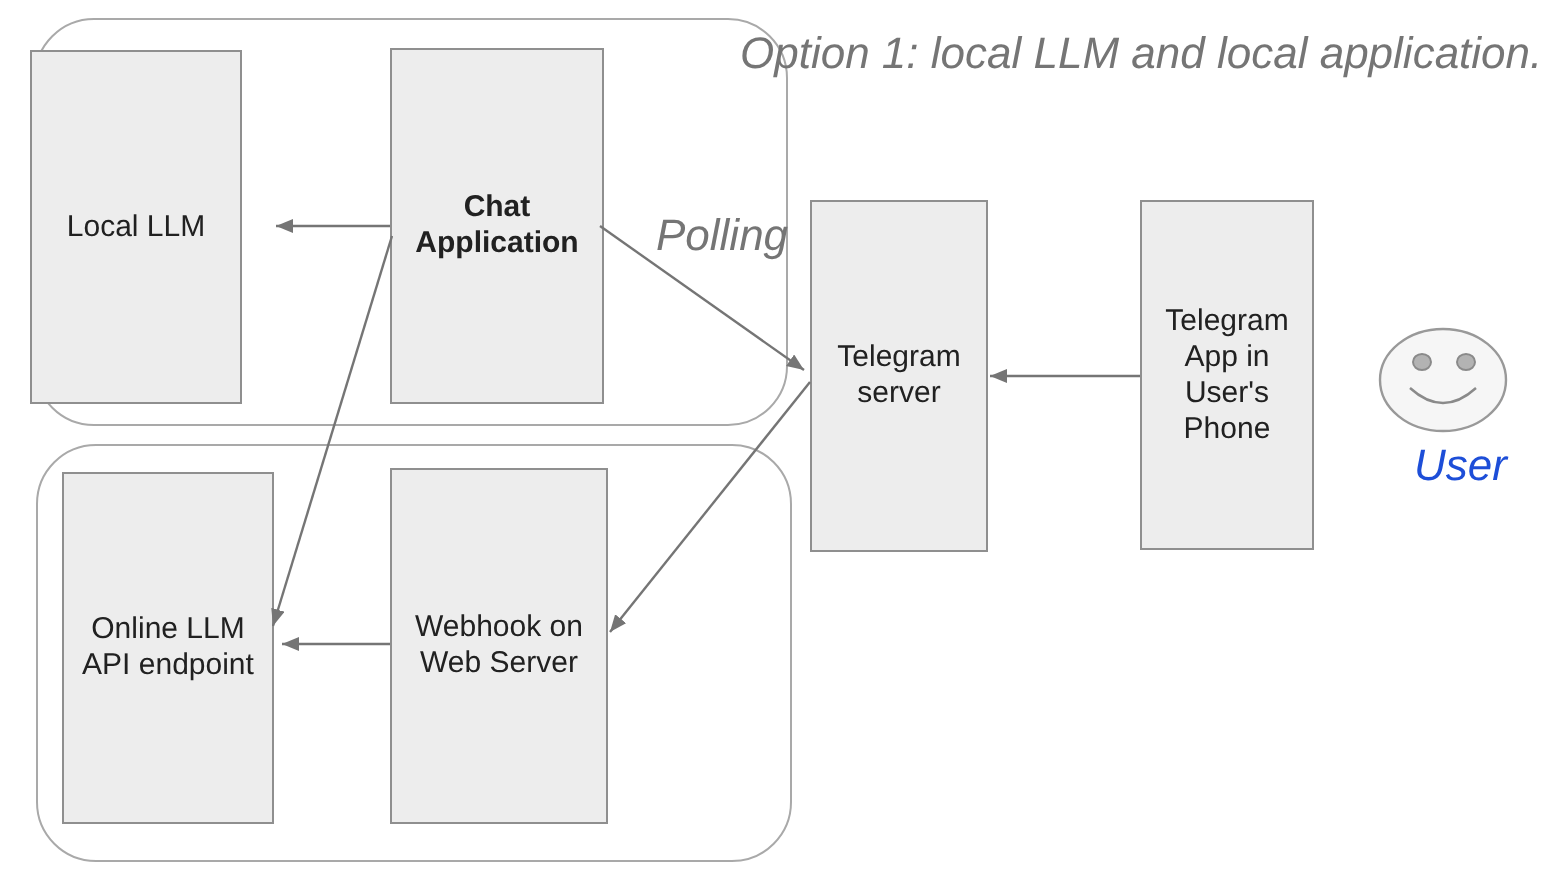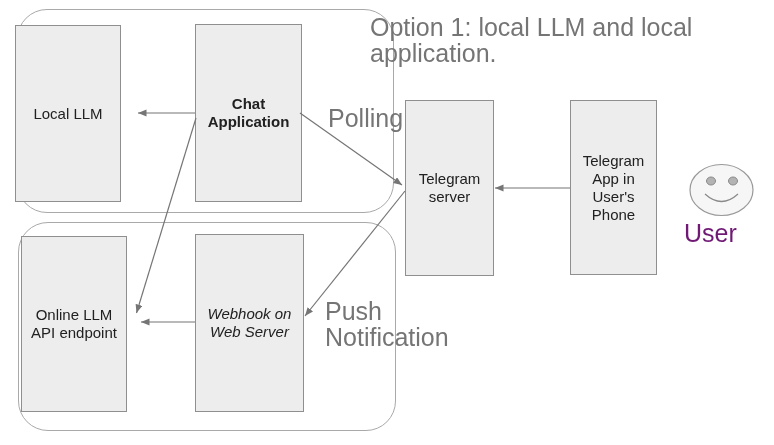--- a/index.html
+++ b/index.html
@@ -28,37 +28,38 @@
     align-items: center;
     justify-content: center;
     text-align: center;
     color: #212121;
     font-size: 15px;
     line-height: 18px;
     white-space: pre-line;
   }
   .n-local    { left: 15px;  top: 25px;  width: 104px; height: 175px; }
   .n-chat     { left: 195px; top: 24px;  width: 105px; height: 176px; font-weight: bold; }
-  .n-online   { left: 21px;  top: 236px; width: 104px; height: 174px; }
-  .n-webhook  { left: 195px; top: 234px; width: 107px; height: 176px; font-style: italic; }
+  .n-online   { left: 31px;  top: 236px; width: 104px; height: 174px; }
+  .n-webhook  { left: 195px; top: 234px; width: 107px; height: 176px; }
   .n-tgserver { left: 405px; top: 100px; width: 87px;  height: 174px; }
   .n-tgapp    { left: 570px; top: 100px; width: 85px;  height: 173px; }
 
   .lbl {
     position: absolute;
     color: #757575;
-    font-size: 25px;
+    font-size: 22px;
     line-height: 26px;
     white-space: pre-line;
+    font-style: italic;
   }
   .l-option1 { left: 370px; top: 14px; }
   .l-option2 { left: 342px; top: 393px; }
   .l-polling { left: 328px; top: 105px; }
   .l-push    { left: 325px; top: 298px; }
-  .l-user    { left: 684px; top: 220px; color: #701a75; }
+  .l-user    { left: 707px; top: 220px; color: #1d4ed8; }
 
   .layer {
     position: absolute;
     left: 0; top: 0;
     width: 774px; height: 445px;
     pointer-events: none;
   }
 </style>
 </head>
 <body>
@@ -111,17 +112,15 @@
     <g>
       <ellipse cx="721.5" cy="190" rx="31.5" ry="25.5" fill="#f6f6f6" stroke="#999999" stroke-width="1.2"></ellipse>
       <ellipse cx="711" cy="181" rx="4.5" ry="4" fill="#b3b3b3" stroke="#8a8a8a" stroke-width="1"></ellipse>
       <ellipse cx="733" cy="181" rx="4.5" ry="4" fill="#b3b3b3" stroke="#8a8a8a" stroke-width="1"></ellipse>
       <path d="M705,194 Q721.5,209 738,194" fill="none" stroke="#8a8a8a" stroke-width="1.2"></path>
     </g>
   </svg>
 
   <div class="lbl l-option1">Option 1: local LLM and local application.</div>
   <div class="lbl l-polling">Polling</div>
-  <div class="lbl l-push">Push
-Notification</div>
   <div class="lbl l-user">User</div>
 
 </div>
 
 </body></html>

